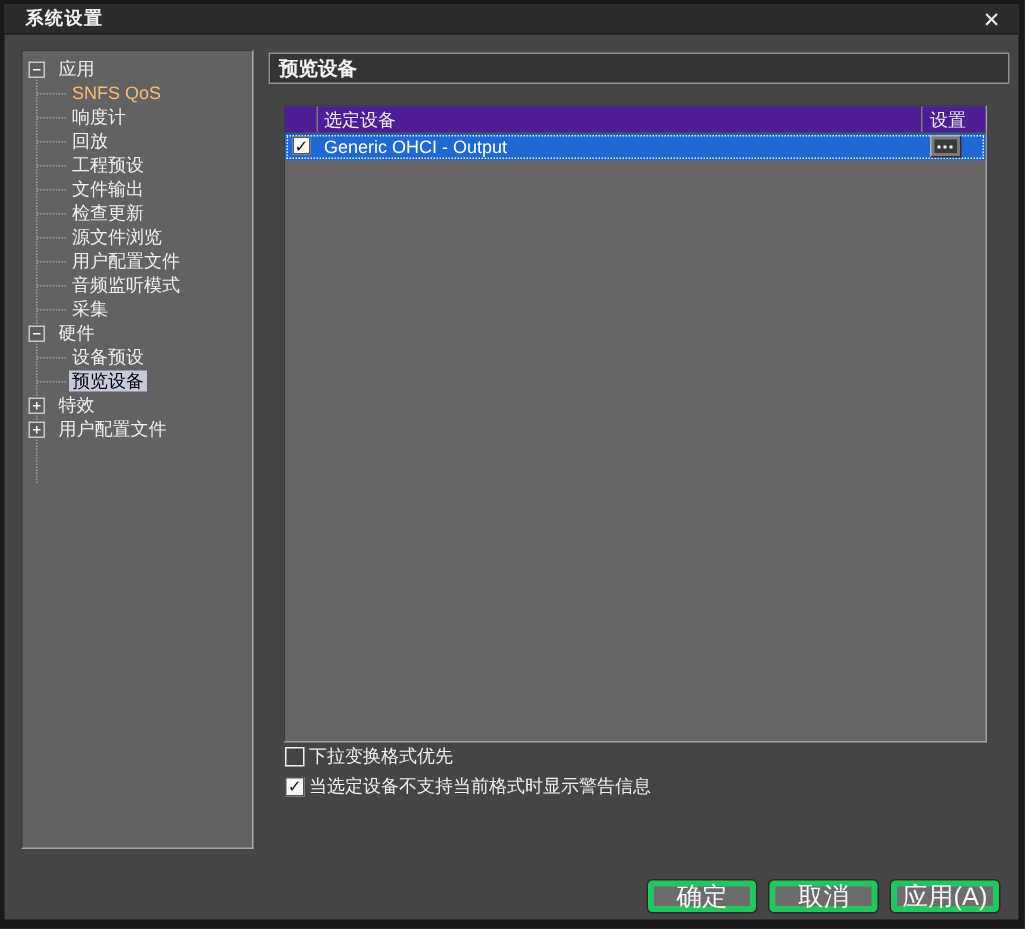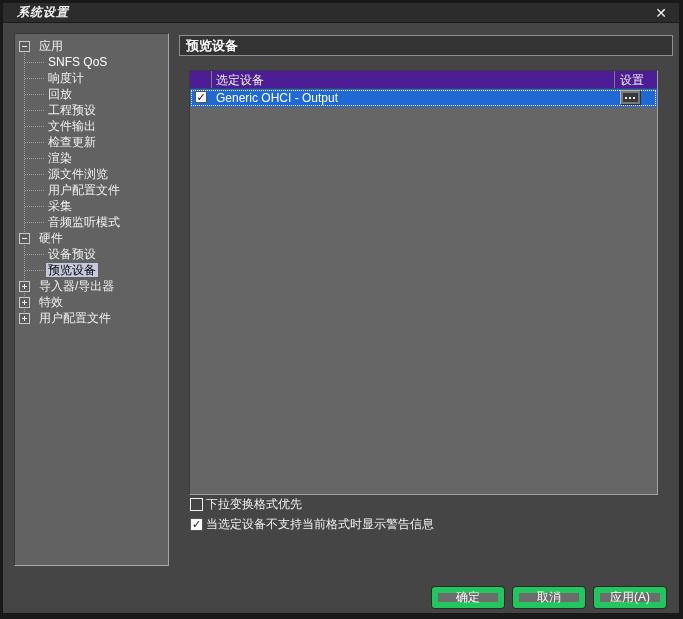--- a/index.html
+++ b/index.html
@@ -10,21 +10,21 @@
     position:relative; width:683px; height:619px;
     background:#454545;
     border:3px solid #191919; border-bottom-width:6px; border-right-width:4px;
     overflow:hidden;
   }
   .titlebar{
     position:absolute; left:0; top:0; right:0; height:20px;
     background:#2c2c2c; border-bottom:1px solid #1c1c1c;
     display:flex; align-items:center;
   }
-  .title{ font-weight:bold; font-size:12px; color:#f2f2f2; padding-left:14px; letter-spacing:1px;font-style:italic;}
+  .title{ font-weight:bold; font-size:12px; color:#f2f2f2; padding-left:14px; letter-spacing:1px;}
   .closebtn{
     position:absolute; right:8px; top:1px; width:20px; height:18px;
     display:flex; align-items:center; justify-content:center;
     color:#ededed; font-weight:bold; font-size:14px; cursor:default;
   }
 
   
   .tree{
     position:absolute; left:11px; top:30px; width:155px; height:533px;
     background:#626262;
@@ -36,21 +36,21 @@
     border-left:1px dotted #9f9f9f;
   }
   .trow{ position:relative; height:16px; line-height:16px; white-space:nowrap; }
   .trow.root{ padding-left:22px; }
   .trow.child{ padding-left:31px; }
   .trow.child::before{
     content:""; position:absolute; left:10px; top:8px; width:19px;
     border-top:1px dotted #9f9f9f;
   }
   .tlabel{ color:#f0f0f0; padding:0 2px; }
-  .trow.disabled .tlabel{ color:#ffffff; }
+  .trow.disabled .tlabel{ color:#fdba74; }
   .trow.selected .tlabel{ background:#c5c9dd; color:#000; }
   .expander{
     position:absolute; left:4px; top:3px; width:11px; height:11px;
     background:#5c5c5c; border:1px solid #c9c9c9; z-index:2;
   }
   .expander .h{ position:absolute; left:2px; top:4px; width:5px; height:1px; background:#f5f5f5; }
   .expander .v{ position:absolute; left:4px; top:2px; width:1px; height:5px; background:#f5f5f5; }
 
   
   .panel-header{
@@ -105,24 +105,24 @@
   .option{
     position:absolute; left:187px; display:flex; align-items:center; gap:3px;
     height:14px; color:#f0f0f0;
   }
   .option .cb{ width:13px; height:13px; }
   .opt1{ top:494px; }
   .opt2{ top:514px; }
 
   .btn{
     position:absolute; top:584px; width:72px; height:21px;
-    background:#6c6c6c; border:6px solid #22c55e; border-radius:3px;
+    background:#6c6c6c; border:4px solid #22c55e; border-radius:3px;
     box-shadow:0 0 0 1px #2a2a2a;
     display:flex; align-items:center; justify-content:center;
-    color:#fafafa; font-size:12px;
+    color:#fafafa; font-size:17px;
   }
   .btn-ok{ left:429px; }
   .btn-cancel{ left:510px; }
   .btn-apply{ left:591px; }
 </style>
 </head>
 <body>
 
 <div class="window">
 
@@ -152,52 +152,42 @@
     <div class="trow child">
       <span class="tlabel">工程预设</span>
     </div>
     <div class="trow child">
       <span class="tlabel">文件输出</span>
     </div>
     <div class="trow child">
       <span class="tlabel">检查更新</span>
     </div>
     <div class="trow child">
-      <span class="tlabel">渲染</span>
-    </div>
-    <div class="trow child">
       <span class="tlabel">源文件浏览</span>
     </div>
     <div class="trow child">
       <span class="tlabel">用户配置文件</span>
     </div>
     <div class="trow child">
+      <span class="tlabel">音频监听模式</span>
+    </div>
+    <div class="trow child">
       <span class="tlabel">采集</span>
-    </div>
-    <div class="trow child">
-      <span class="tlabel">音频监听模式</span>
     </div>
     <div class="trow root">
       <span class="expander minus">
           <span class="h"></span>
         </span>
       <span class="tlabel">硬件</span>
     </div>
     <div class="trow child">
       <span class="tlabel">设备预设</span>
     </div>
     <div class="trow child selected">
       <span class="tlabel">预览设备</span>
-    </div>
-    <div class="trow root">
-      <span class="expander plus">
-          <span class="h"></span>
-          <span class="v"></span>
-        </span>
-      <span class="tlabel">导入器/导出器</span>
     </div>
     <div class="trow root">
       <span class="expander plus">
           <span class="h"></span>
           <span class="v"></span>
         </span>
       <span class="tlabel">特效</span>
     </div>
     <div class="trow root">
       <span class="expander plus">

